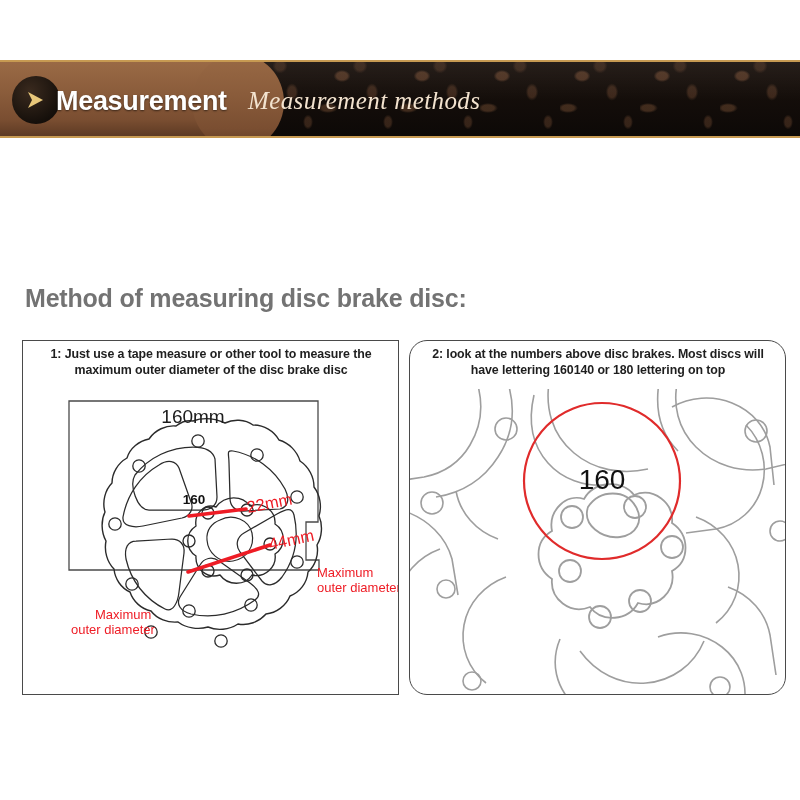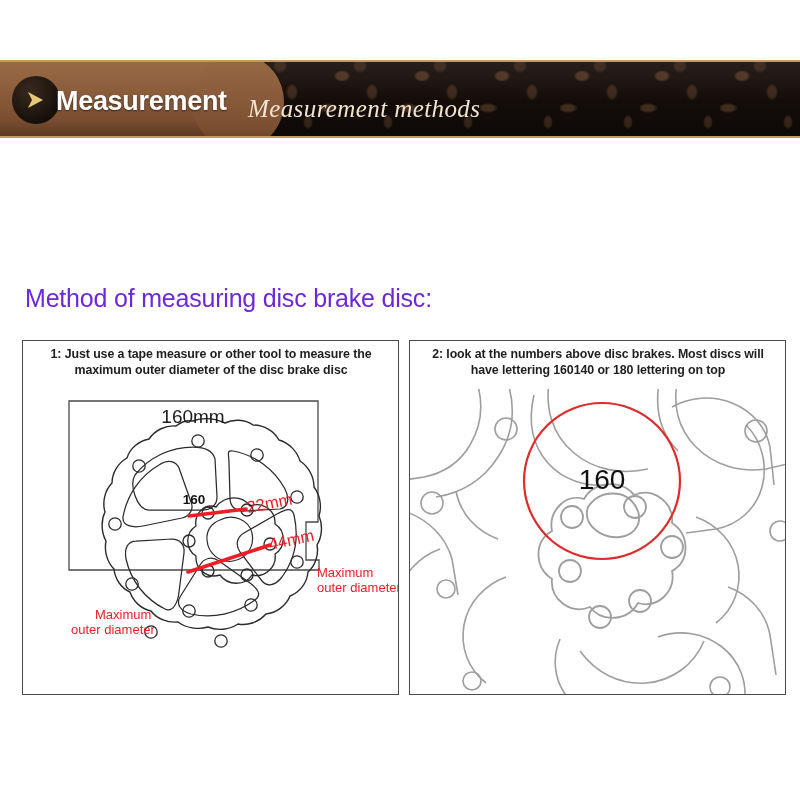--- a/index.html
+++ b/index.html
@@ -95,47 +95,46 @@
     height: 78px;
     display: flex;
     align-items: center;
     z-index: 4;
     color: #f3e3cf;
     font-family: "Liberation Serif", serif;
     font-style: italic;
     font-size: 25px;
     letter-spacing: 0.4px;
     white-space: nowrap;
-    margin-top: 8px;
   }
 
   
   .page-heading {
     position: absolute;
     left: 25px;
     top: 284px;
     font-size: 25px;
-    color: #6d28d9;
-    font-weight: normal;
+    color: #737373;
+    font-weight: bold;
     letter-spacing: -0.2px;
     white-space: nowrap;
   }
 
   
   .panel {
     position: absolute;
     top: 340px;
     height: 355px;
     box-sizing: border-box;
     border: 1px solid #4a4a4a;
     background: #ffffff;
     overflow: hidden;
   }
   .panel-left  { left: 22px;  width: 377px; }
-  .panel-right { left: 409px; width: 377px; }
+  .panel-right { left: 409px; width: 377px; border-radius: 18px; }
 
   .panel-caption {
     position: absolute;
     left: 7px;
     top: 6px;
     right: 6px;
     font-size: 12.4px;
     line-height: 15.5px;
     color: #1e1e1e;
     font-weight: bold;

